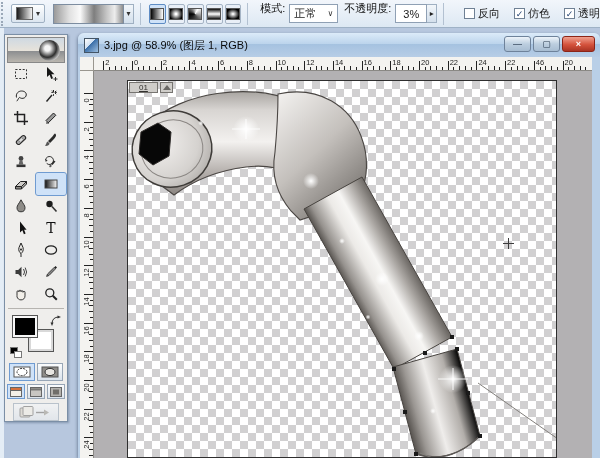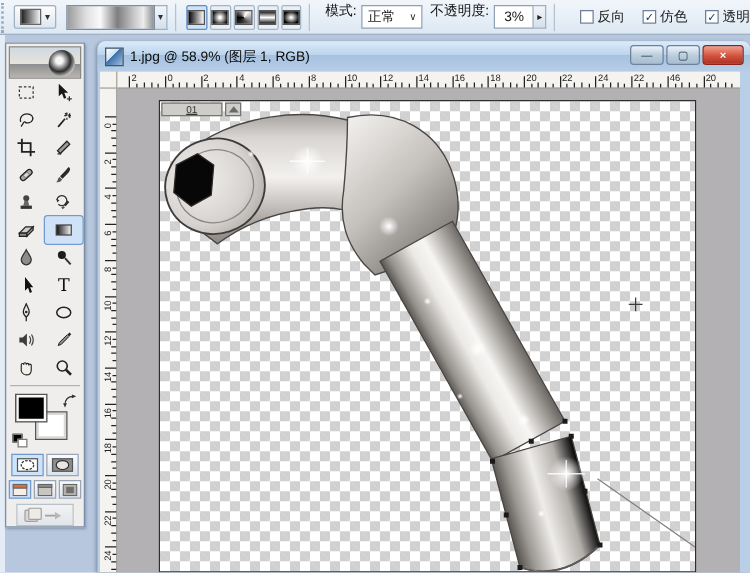--- a/index.html
+++ b/index.html
@@ -100,21 +100,21 @@
 
   .pasteboard { position:absolute; left:14px; top:14px; right:0; bottom:0; background:#b3b1b3; }
   .canvas { position:absolute; left:33px; top:9px; width:430px; height:378px; border:1px solid #2e2e2e;
             background-color:#fff;
             background-image:linear-gradient(45deg,#d1d0d1 25%,transparent 25%,transparent 75%,#d1d0d1 75%),
                              linear-gradient(45deg,#d1d0d1 25%,transparent 25%,transparent 75%,#d1d0d1 75%);
             background-size:16px 16px; background-position:0 0,8px 8px; overflow:hidden; }
   .canvas svg.art { position:absolute; left:0; top:0; }
   .slicebadge { position:absolute; left:1px; top:1px; display:flex; gap:2px; align-items:center; z-index:5; }
   .slicebadge .num { background:#cfcdc9; border:1px solid #76747028; border:1px solid #767470; color:#33312e;
-                     font-size:8px; padding:0 19px; line-height:9px;text-decoration:underline; }
+                     font-size:8px; padding:0 9px; line-height:9px;text-decoration:underline; }
   .slicebadge .sicon { width:13px; height:11px; background:#cfcdc9; border:1px solid #767470; position:relative; }
   .slicebadge .sicon:after { content:""; position:absolute; left:2px; bottom:2px; border-left:4px solid transparent;
                      border-right:4px solid transparent; border-bottom:5px solid #6b6965; }
   .crosshair { position:absolute; left:375px; top:157px; width:11px; height:11px; z-index:4; }
   .crosshair:before { content:""; position:absolute; left:0; top:5px; width:11px; height:1px; background:#3c3c3c; }
   .crosshair:after  { content:""; position:absolute; left:5px; top:0;  width:1px; height:11px; background:#3c3c3c; }
 </style>
 </head>
 <body>
 
@@ -389,21 +389,21 @@
           <rect x="4" y="0.5" width="10" height="9" rx="1" fill="#eceae6" stroke="#888"></rect>
           <path d="M17,6.5 h8" stroke="#888" stroke-width="1.4"></path>
           <polygon points="25,3.5 30,6.5 25,9.5" fill="#a8a6a2"></polygon>
         </svg>
     </div>
   </div>
 
   <div class="docwin">
     <div class="titlebar">
       <div class="docicon"></div>
-      <span class="title">1.jpg @ 58.9% (图层 1, RGB)</span>
+      <span class="title">3.jpg @ 58.9% (图层 1, RGB)</span>
       <div class="winbtns">
         <div class="wbtn">—</div>
         <div class="wbtn">▢</div>
         <div class="wbtn close">×</div>
       </div>
     </div>
 
     <div class="docbody">
       <div class="rcorner"></div>
       <div class="hruler">

